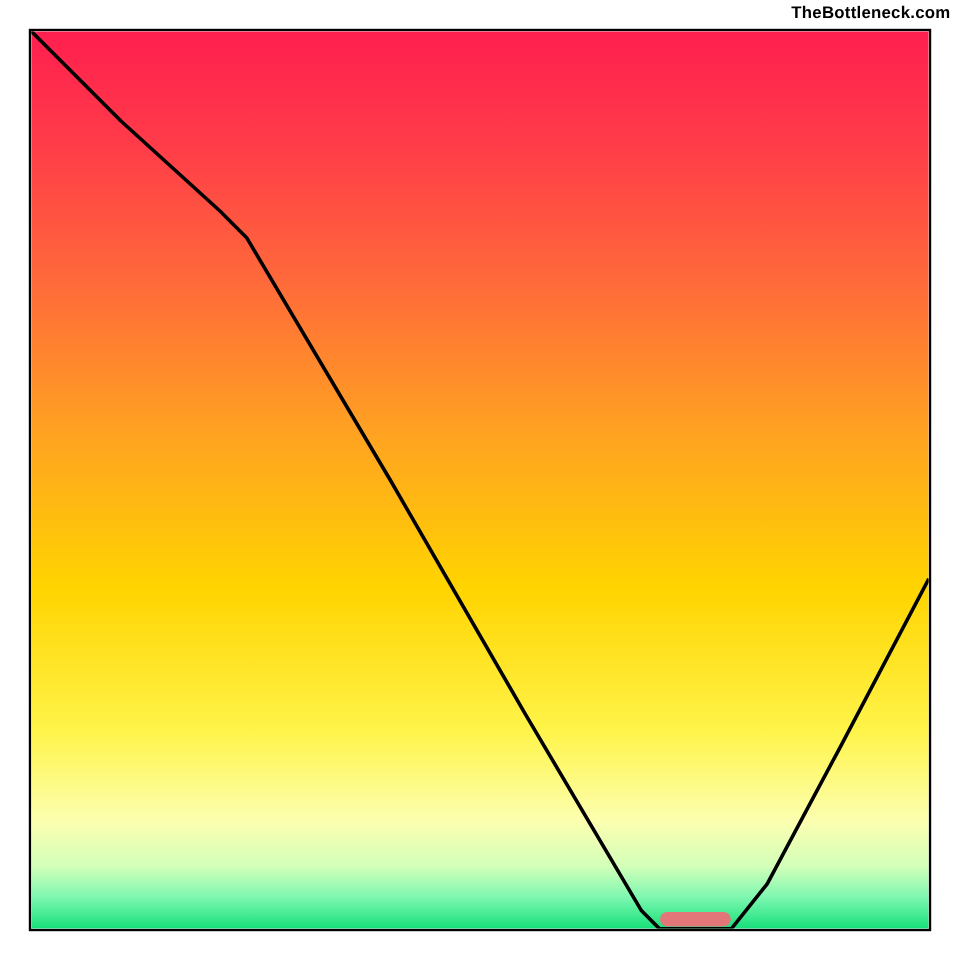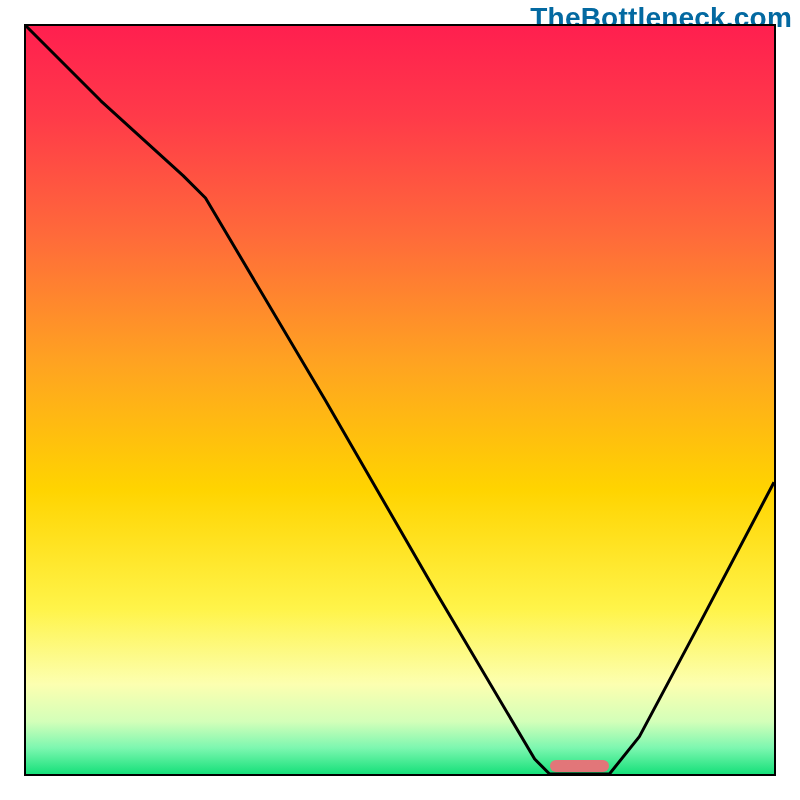--- a/index.html
+++ b/index.html
@@ -46,23 +46,23 @@
     width: 46px;
     height: 12px;
     border-radius: 6px;
     background: #e27679;
   }
   .watermark {
     position: absolute;
     top: 2px;
     right: 8px;
     font-family: Verdana, Geneva, sans-serif;
-    font-size: 28px;
+    font-size: 14px;
     font-weight: 600;
-    color: #0369a1;
+    color: #000000;
     letter-spacing: 0.2px;
   }
 </style>
 </head>
 <body>
 
 <div class="frame">
   <div class="watermark">TheBottleneck.com</div>
 
   <div class="plot-area">

